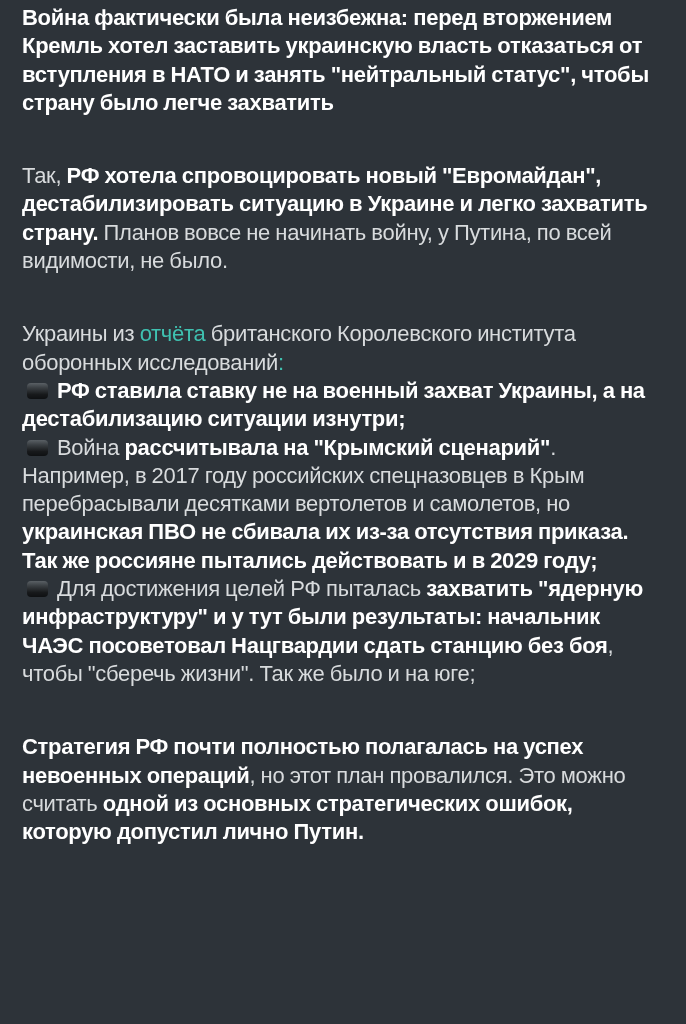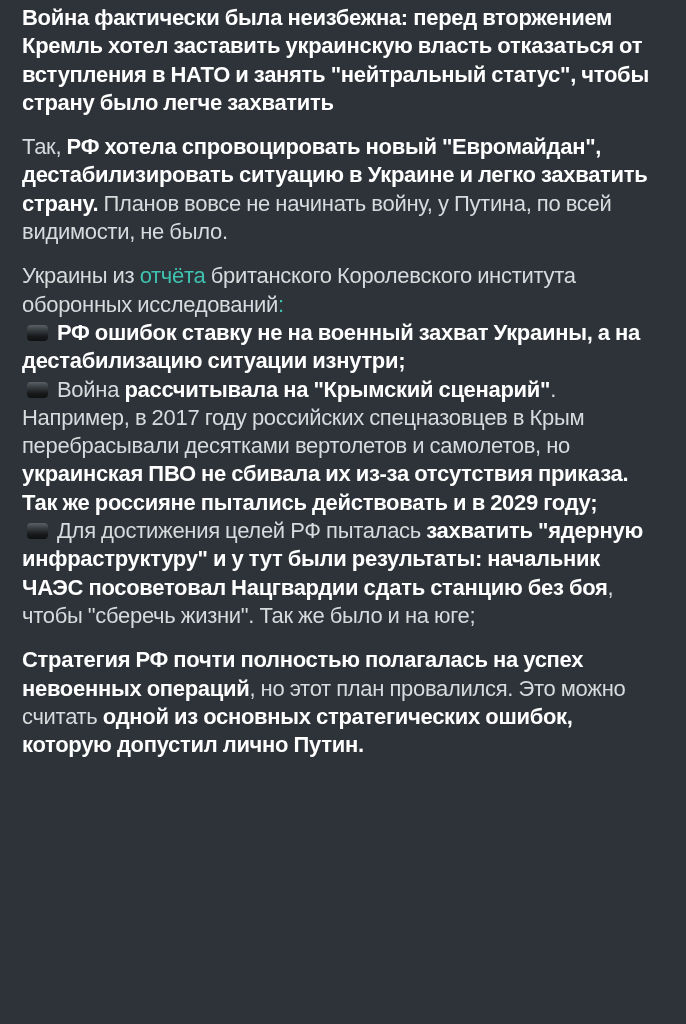--- a/index.html
+++ b/index.html
@@ -18,21 +18,21 @@
     box-sizing: border-box;
     width: 686px; height: 1024px;
     padding: 4px 22px 0 22px;
     font-family: "Liberation Sans", sans-serif;
     font-size: 22px;
     line-height: 28.3px;
     letter-spacing: -0.3px;
     color: var(--reg);
     word-spacing: -0.5px;
   }
-  .block + .block { margin-top: 16px; }
+  .block + .block { margin-top: 45px; }
   .line { }
   .b { font-weight: 700; color: var(--bold); }
   .r { font-weight: 400; color: var(--reg); }
   .lnk { font-weight: 400; color: var(--link); text-decoration: none; cursor: pointer; }
   .sq {
     display: inline-block;
     width: 21px; height: 16px;
     border-radius: 4px;
     background: linear-gradient(180deg, #5a6065 0%, #3a3f43 30%, #17191b 72%, #0e1012 100%);
     margin: 0 9px 0 5px;
@@ -44,20 +44,20 @@
 
 <div class="msg">
     <div class="block">
       <div class="line"><span class="b">Война фактически была неизбежна: перед вторжением Кремль хотел заставить украинскую власть отказаться от вступления в НАТО и занять "нейтральный статус", чтобы страну было легче захватить</span></div>
     </div>
     <div class="block">
       <div class="line"><span class="r">Так, </span><span class="b">РФ хотела спровоцировать новый "Евромайдан", дестабилизировать ситуацию в Украине и легко захватить страну.</span><span class="r"> Планов вовсе не начинать войну, у Путина, по всей видимости, не было.</span></div>
     </div>
     <div class="block">
       <div class="line"><span class="r">Украины из </span><span class="lnk">отчёта</span><span class="r"> британского Королевского института оборонных исследований</span><span class="lnk">:</span></div>
-      <div class="line"><span class="sq"></span><span class="b">РФ ошибок ставку не на военный захват Украины, а на дестабилизацию ситуации изнутри;</span></div>
+      <div class="line"><span class="sq"></span><span class="b">РФ ставила ставку не на военный захват Украины, а на дестабилизацию ситуации изнутри;</span></div>
       <div class="line"><span class="sq"></span><span class="r">Война </span><span class="b">рассчитывала на "Крымский сценарий"</span><span class="r">. Например, в 2017 году российских спецназовцев в Крым перебрасывали десятками вертолетов и самолетов, но </span><span class="b">украинская ПВО не сбивала их из-за отсутствия приказа. Так же россияне пытались действовать и в 2029 году;</span></div>
       <div class="line"><span class="sq"></span><span class="r">Для достижения целей РФ пыталась </span><span class="b">захватить "ядерную инфраструктуру" и у тут были результаты: начальник ЧАЭС посоветовал Нацгвардии сдать станцию без боя</span><span class="r">, чтобы "сберечь жизни". Так же было и на юге;</span></div>
     </div>
     <div class="block">
       <div class="line"><span class="b">Стратегия РФ почти полностью полагалась на успех невоенных операций</span><span class="r">, но этот план провалился. Это можно считать </span><span class="b">одной из основных стратегических ошибок, которую допустил лично Путин.</span></div>
     </div>
   </div>
 
 </body></html>

